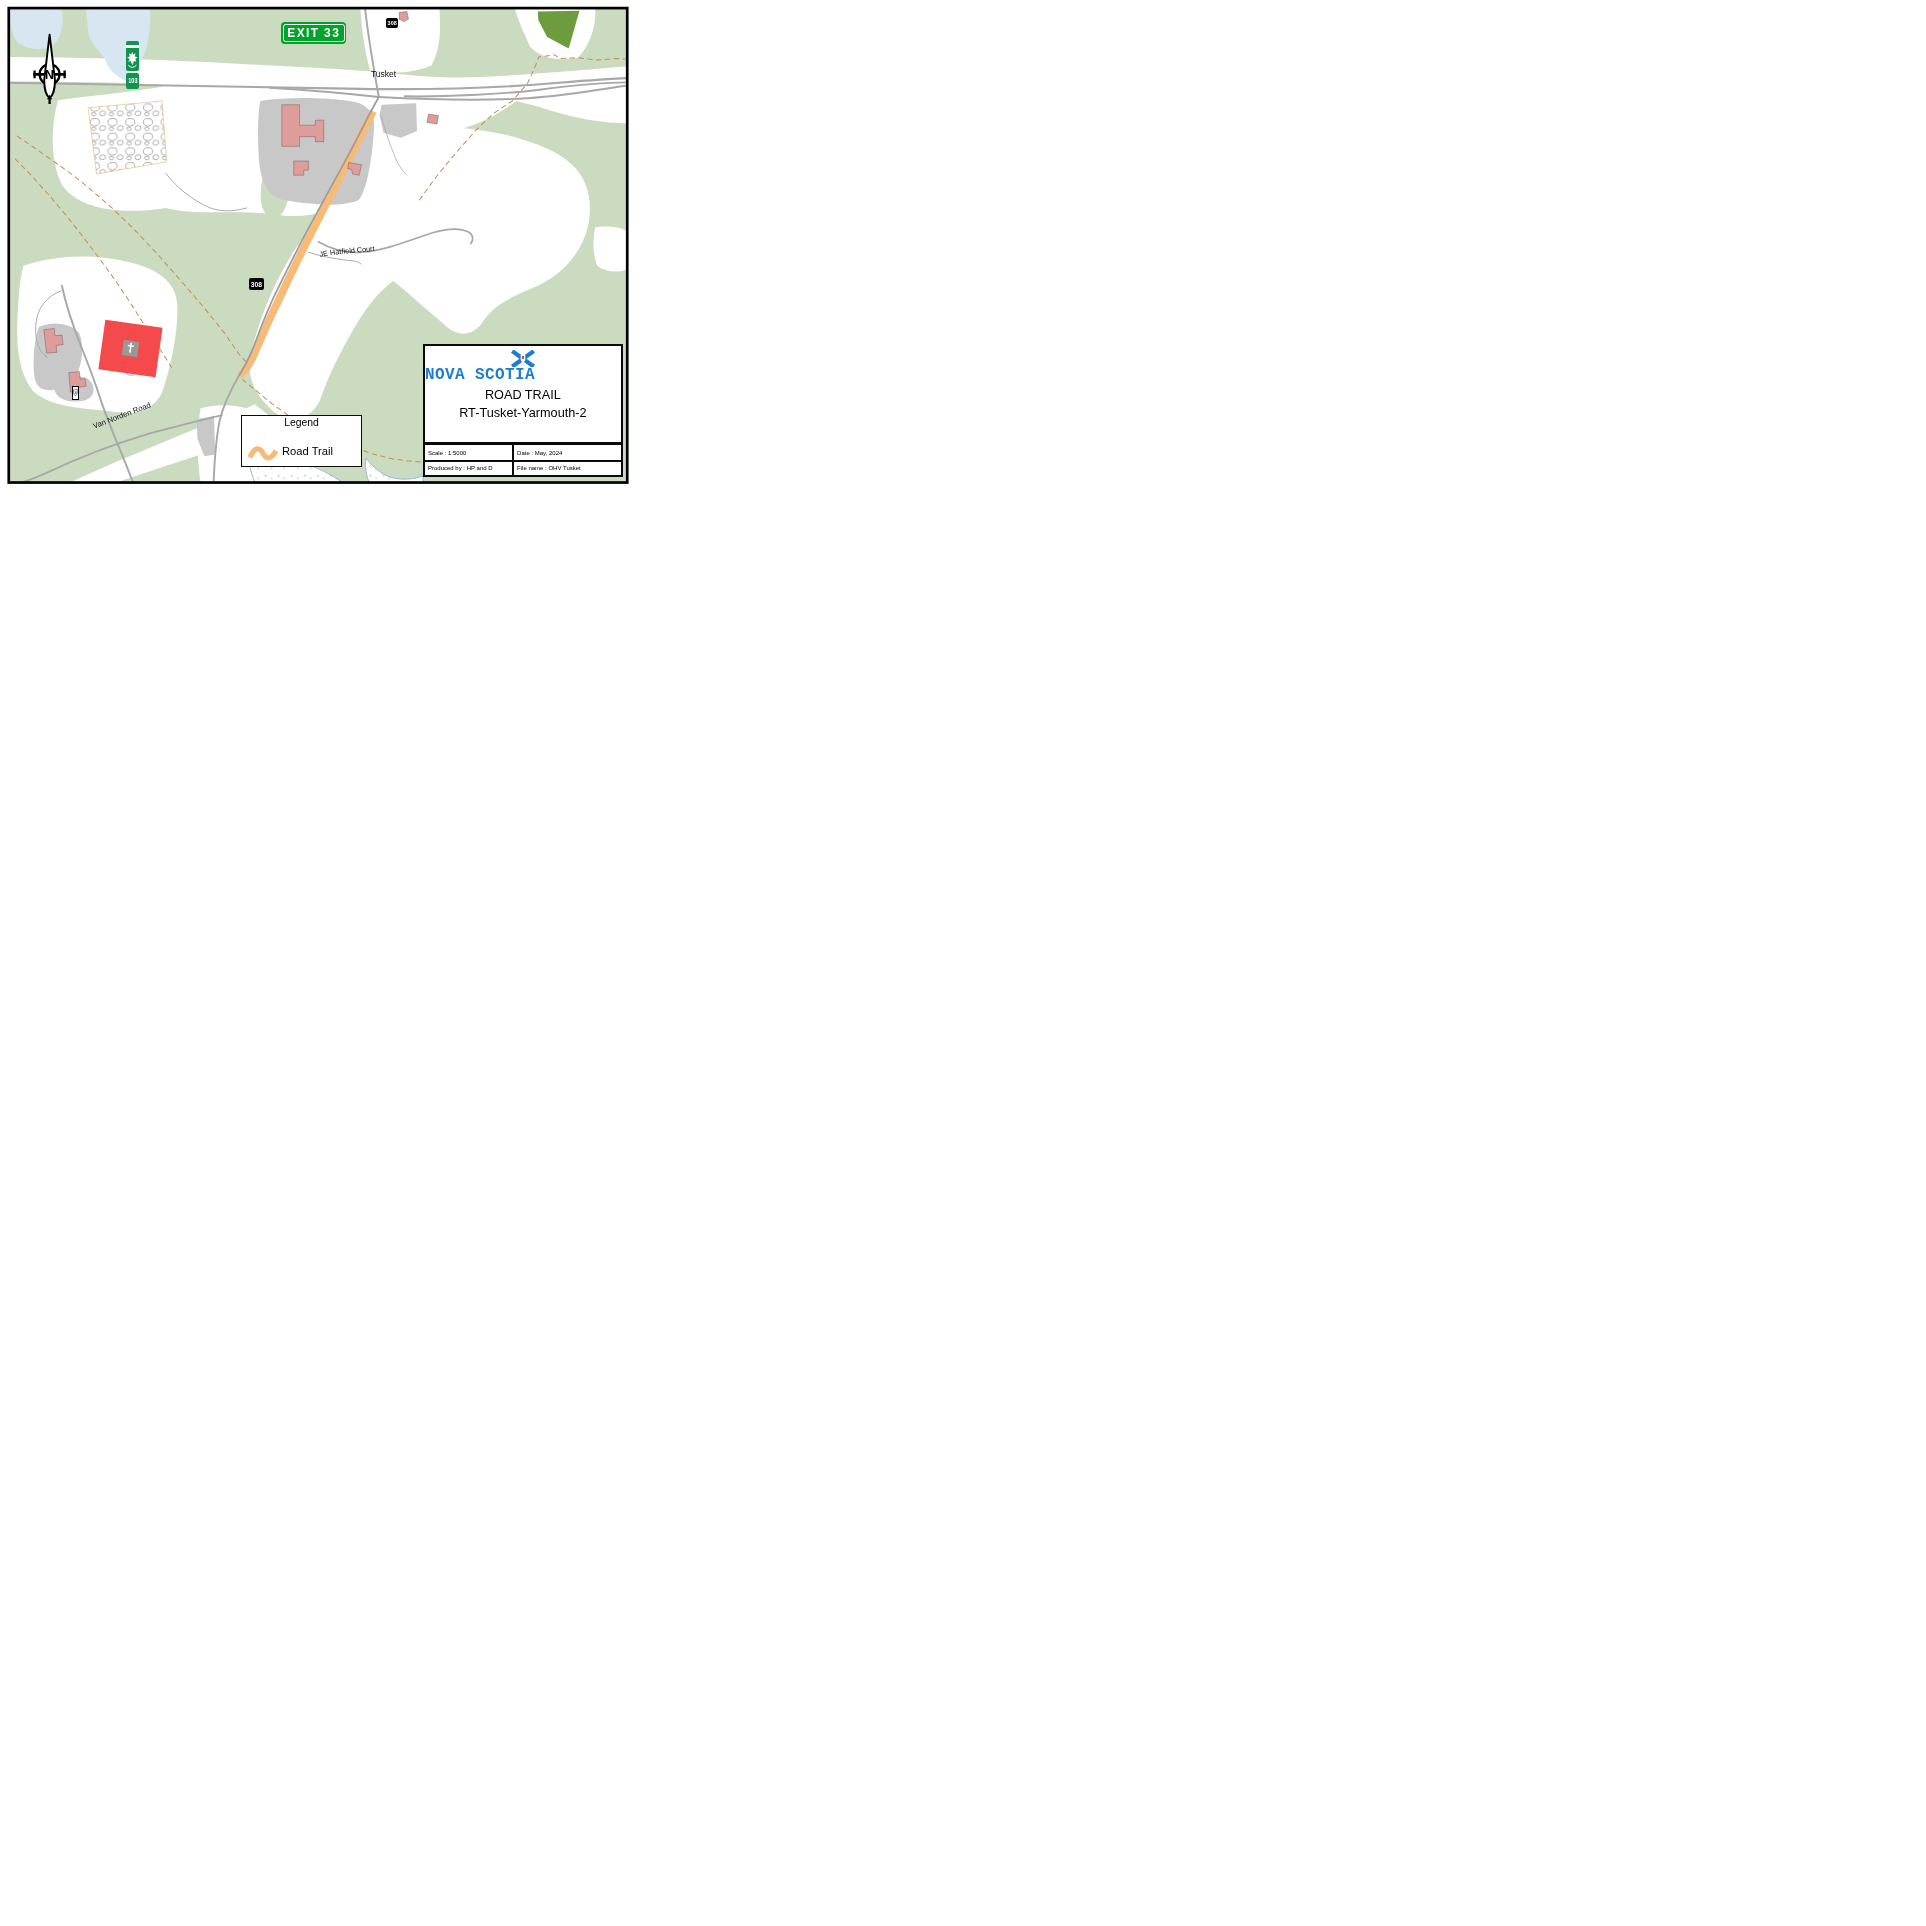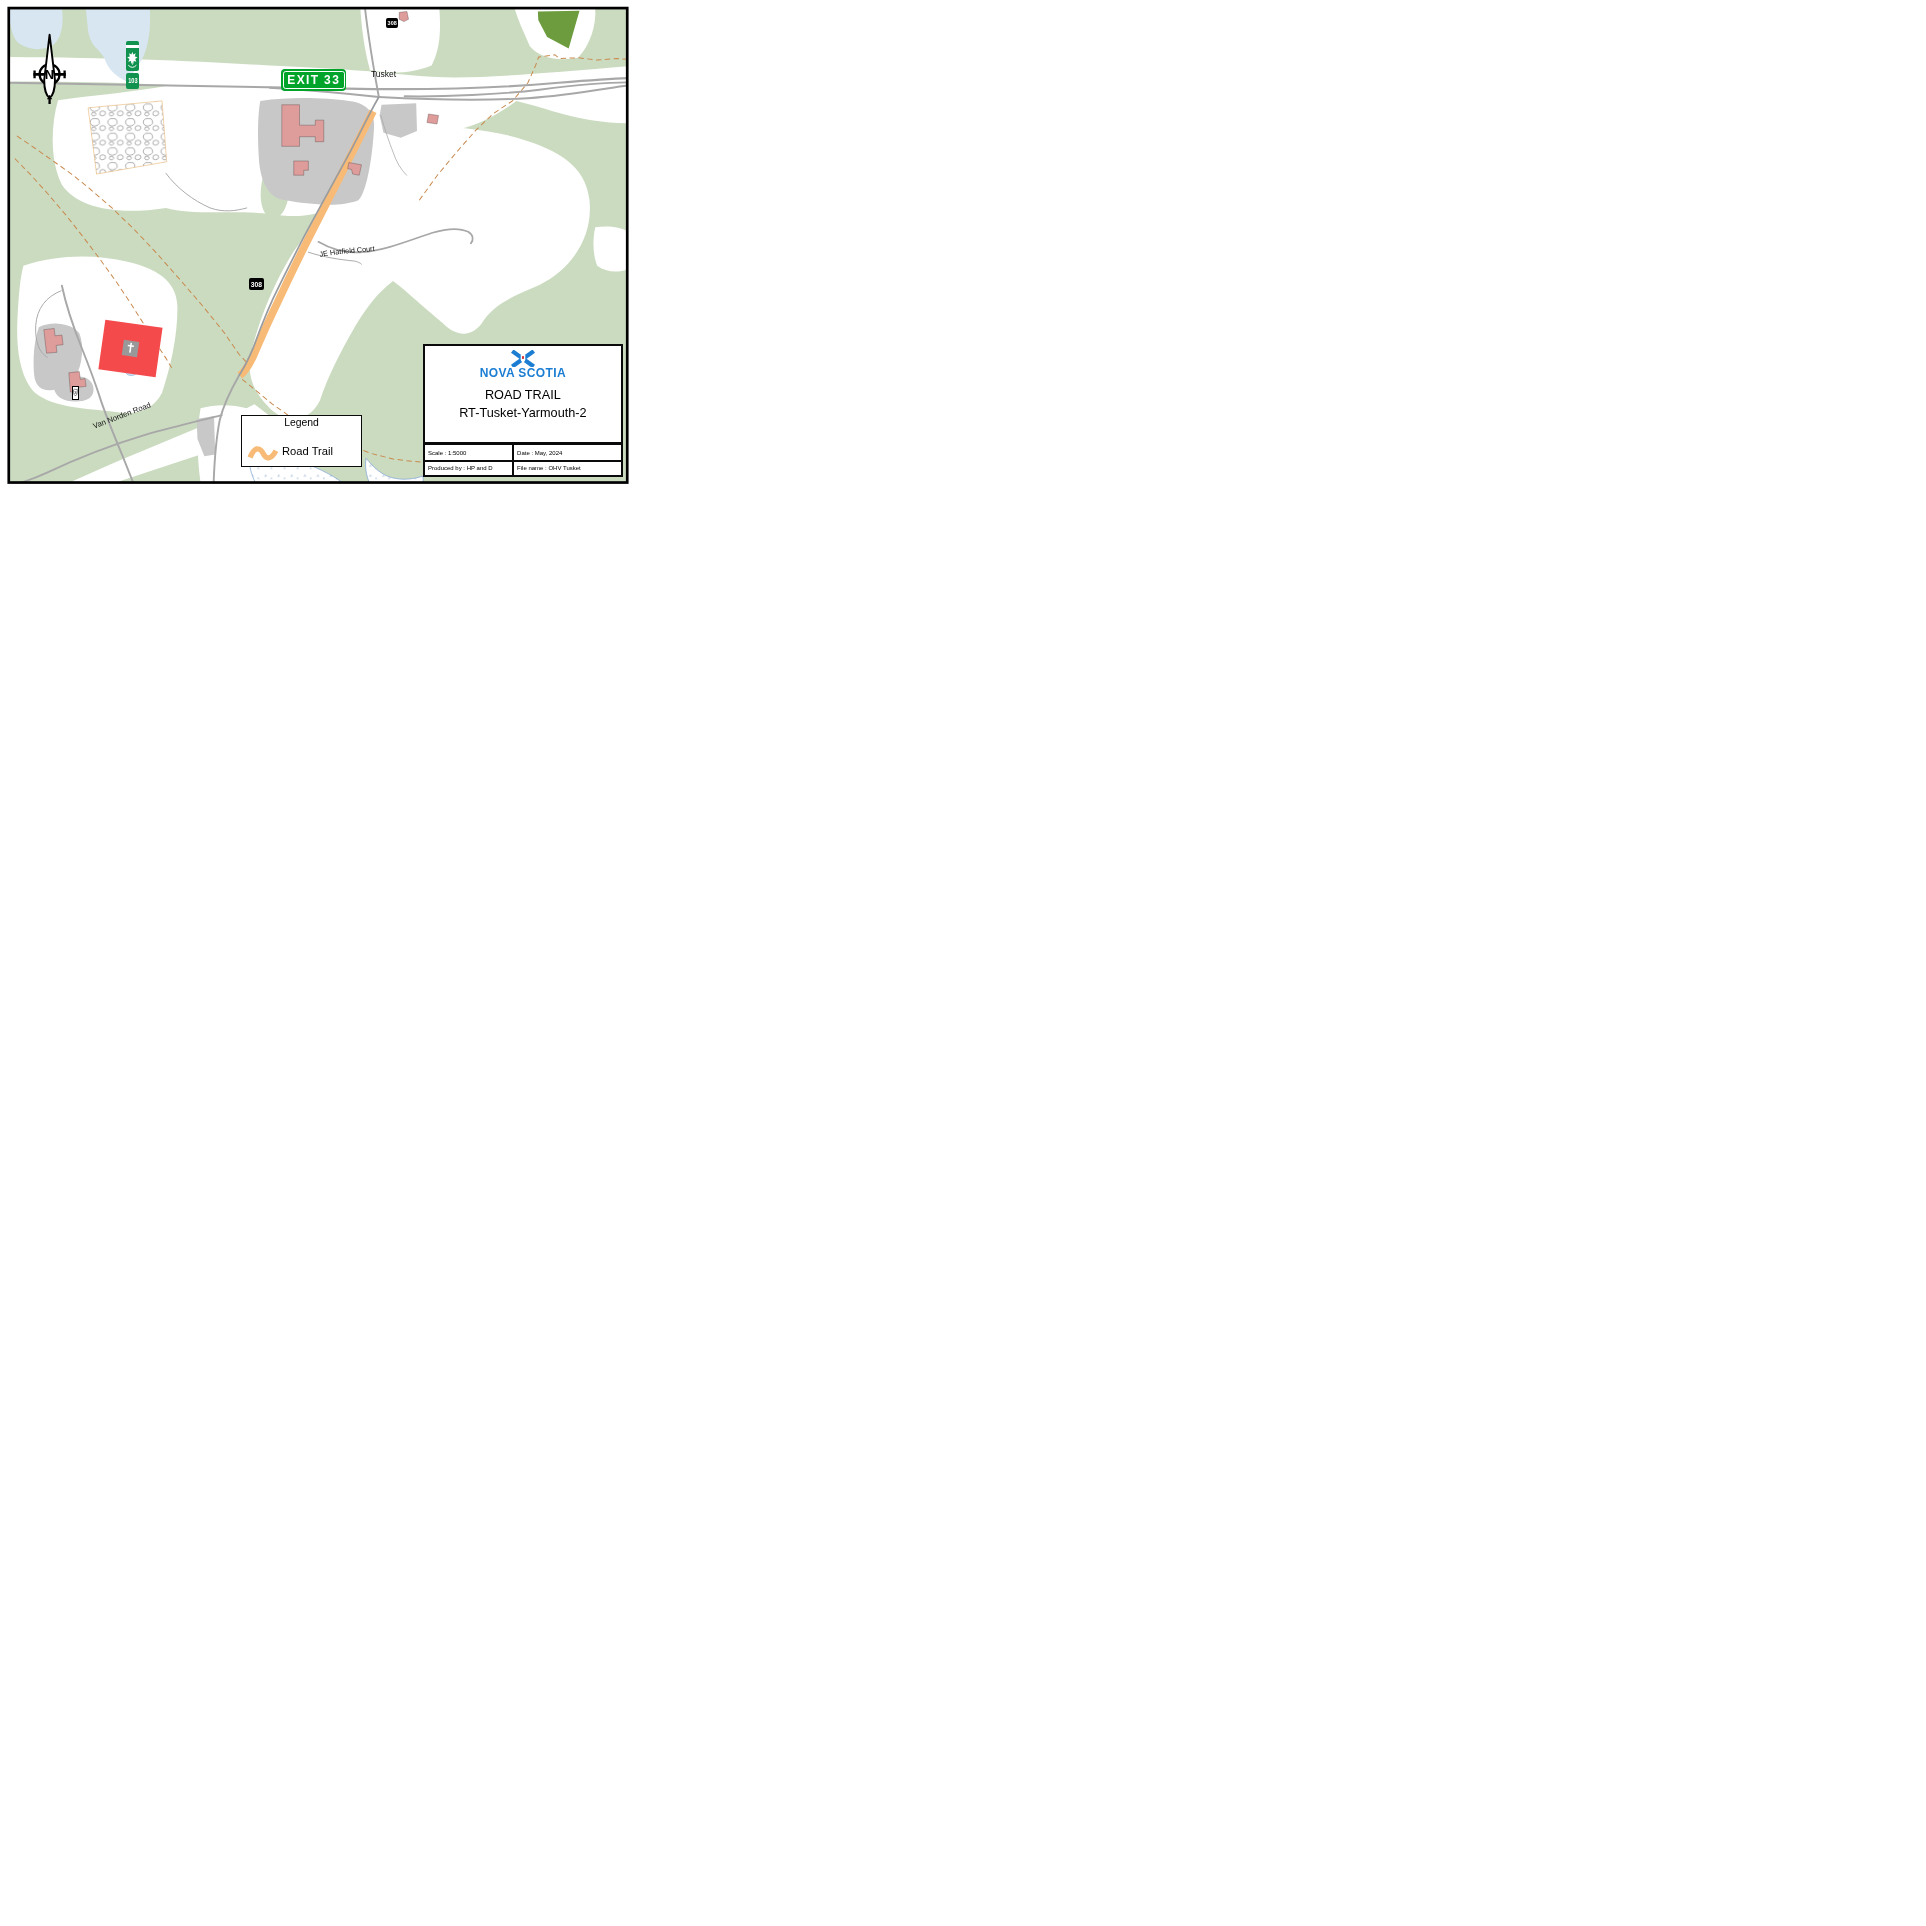--- a/index.html
+++ b/index.html
@@ -1,21 +1,21 @@
 <!DOCTYPE html>
 <html style="font-size:6.2px"><head>
 <meta charset="utf-8">
 <style>
   html,body{margin:0;padding:0;background:#ffffff;}
   .page{position:relative;width:636px;height:491px;background:#ffffff;overflow:hidden;
         font-family:"Liberation Sans",sans-serif;}
   .page svg.map{position:absolute;left:0;top:0;}
   .overlay{position:absolute;box-sizing:border-box;}
   
-  .exit-sign{left:281px;top:22px;width:65px;height:21.6px;background:#00A42B;border-radius:3.9px;margin-top:47px;}
+  .exit-sign{left:281px;top:22px;width:65px;height:21.6px;background:#00A42B;border-radius:3.9px;}
   .exit-sign .inner{position:absolute;inset:1.5px;border:1.2px solid #fff;border-radius:2.7px;
         display:flex;align-items:center;justify-content:center;}
   .exit-sign .txt{color:#fff;font-size:13px;font-weight:bold;letter-spacing:1.5px;
         transform:scaleX(.92);white-space:nowrap;}
   
   .shield103{left:126px;top:41px;width:12.7px;}
   .shield103 .top{position:relative;height:30px;background:#11934F;border-radius:1.9px;overflow:hidden;}
   .shield103 .stripe{position:absolute;left:0;right:0;top:3.5px;height:3.1px;background:#fff;}
   .shield103 .tab{margin-top:1.9px;height:16px;background:#11934F;border-radius:1.9px;
         display:flex;align-items:center;justify-content:center;}
@@ -39,22 +39,22 @@
   .tblock{left:423px;top:344px;width:200px;height:133px;background:#0a0a0a;}
   .tblock .cell{position:absolute;background:#fff;}
   .tblock .logo-cell{left:1.9px;top:1.9px;width:196px;height:96px;}
   .tblock .c-scale{left:1.9px;top:101px;width:87px;height:15px;}
   .tblock .c-date{left:91px;top:101px;width:107px;height:15px;}
   .tblock .c-prod{left:1.9px;top:118px;width:87px;height:12.7px;}
   .tblock .c-file{left:91px;top:118px;width:107px;height:12.7px;}
   .tblock .cell .ctext{position:absolute;left:3.1px;top:0;bottom:0;display:flex;align-items:center;
         font-size:6px;color:#000;}
   .tblock .flag{position:absolute;left:50%;top:3.9px;transform:translateX(-50%);}
-  .tblock .brand{position:absolute;left:0;right:0;top:20px;text-align:center;
-        font-family:Liberation Sans, sans-serif;font-weight:bold;font-size:12px;color:#1B7ED3;letter-spacing:0.4px;}
+  .tblock .brand{position:absolute;left:0;right:0;top:20px;
+        font-family:Liberation Mono, monospace;font-weight:bold;font-size:16px;color:#1B7ED3;letter-spacing:0.4px;}
   .tblock .t1{position:absolute;left:0;right:0;top:42px;text-align:center;font-size:12.7px;color:#000;}
   .tblock .t2{position:absolute;left:0;right:0;top:60px;text-align:center;font-size:12.7px;color:#000;}
 </style>
 </head>
 <body>
 
 <div class="page">
 
 <svg class="map" width="636" height="491" viewBox="0 0 1650 1275">
   <defs>

